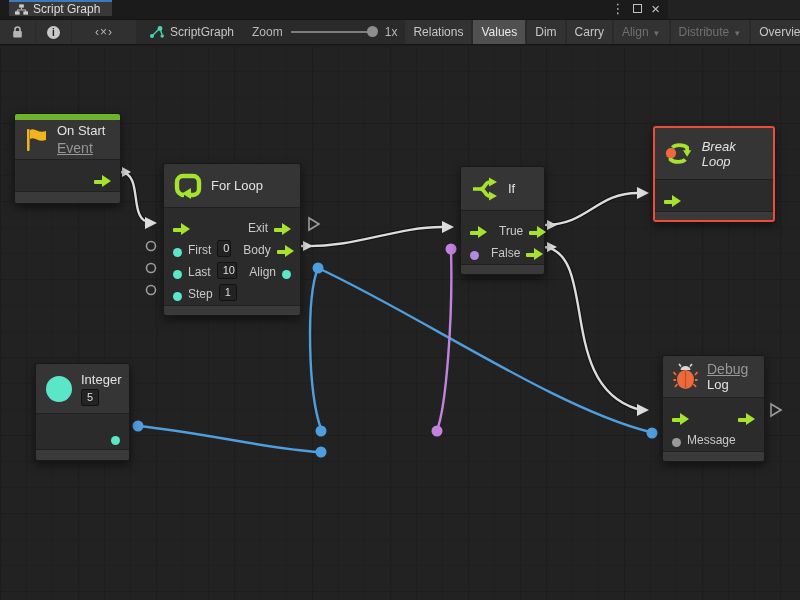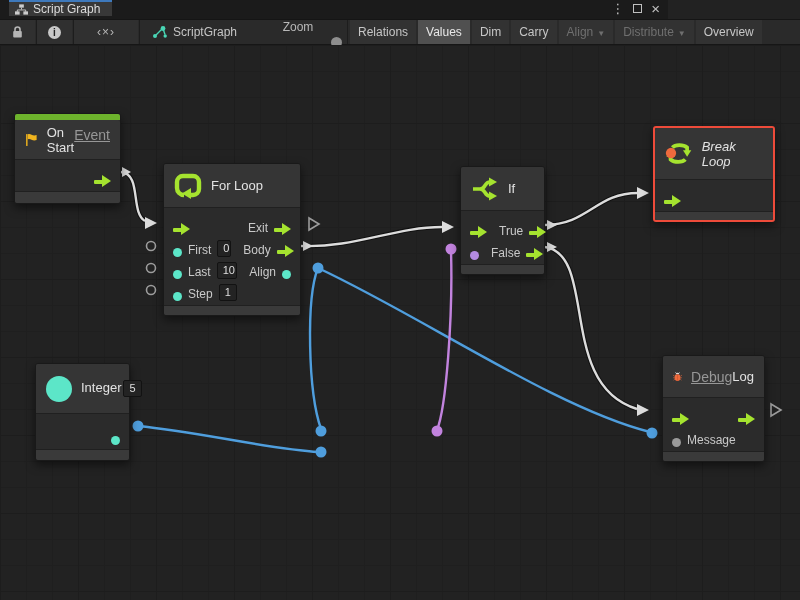--- a/index.html
+++ b/index.html
@@ -18,21 +18,21 @@
 
   
   .toolbar { position:absolute; top:19px; left:0; width:800px; height:26px; background:#2a2a2a;
     border-top:1px solid #151515; border-bottom:1px solid #161616;
     display:flex; align-items:stretch; color:#c6c6c6; font-size:12px; }
   .tool-btn { display:flex; align-items:center; justify-content:center; padding:0 10px;
     background:#303030; margin-right:1px; cursor:default; }
   .tool-btn.icon-btn { padding:0 11px; }
   .vsep { width:1px; background:#1d1d1d; }
   .graph-id { display:flex; align-items:center; gap:6px; padding:0 12px; }
-  .zoom-group { display:flex; align-items:center; gap:8px; padding:0 6px; color:#b8b8b8;flex-direction:column; }
+  .zoom-group { display:flex; align-items:center; gap:8px; padding:0 6px; color:#b8b8b8; }
   .zoom-track { position:relative; width:86px; height:2px; background:#7e7e7e; }
   .zoom-handle { position:absolute; right:-1px; top:-5px; width:11px; height:11px;
     border-radius:50%; background:#8e8e8e; }
   .tb-buttons { display:flex; align-items:stretch; margin-left:2px; }
   .tb-btn { display:flex; align-items:center; gap:4px; padding:4px 8px; background:#323232;
     margin-right:2px; white-space:nowrap; }
   .tb-btn.active { background:#505050; color:#e8e8e8; }
   .tb-btn.disabled { color:#6f6f6f; }
   .caret { font-size:8px; transform:translateY(1px); }
   .info-circle { width:13px; height:13px; border-radius:50%; background:#c9c9c9; color:#222;
@@ -80,21 +80,21 @@
     background:var(--accent-green); border-radius:1px; }
   .flow-arrow::after { content:""; position:absolute; left:8px; top:0;
     border-left:9px solid var(--accent-green);
     border-top:6px solid transparent; border-bottom:6px solid transparent; }
   .dot { width:9px; height:9px; border-radius:50%; flex:none; }
   .dot.teal { background:var(--teal); }
   .dot.purple { background:var(--purple); }
   .dot.gray { background:#9a9a9a; }
   .big-circle { width:26px; height:26px; border-radius:50%; background:var(--teal); flex:none; }
 
-  .hdr-col { display:flex; flex-direction:row; justify-content:flex-start; }
+  .hdr-col { display:flex; flex-direction:column; justify-content:flex-start; }
 </style>
 </head>
 <body>
 
 <div id="window">
 
   <div class="titlebar">
     <div class="tab">
       <svg width="13" height="11" viewBox="0 0 14 11">
         <rect x="4.5" y="0" width="5" height="3.5" fill="#cccccc"></rect>

